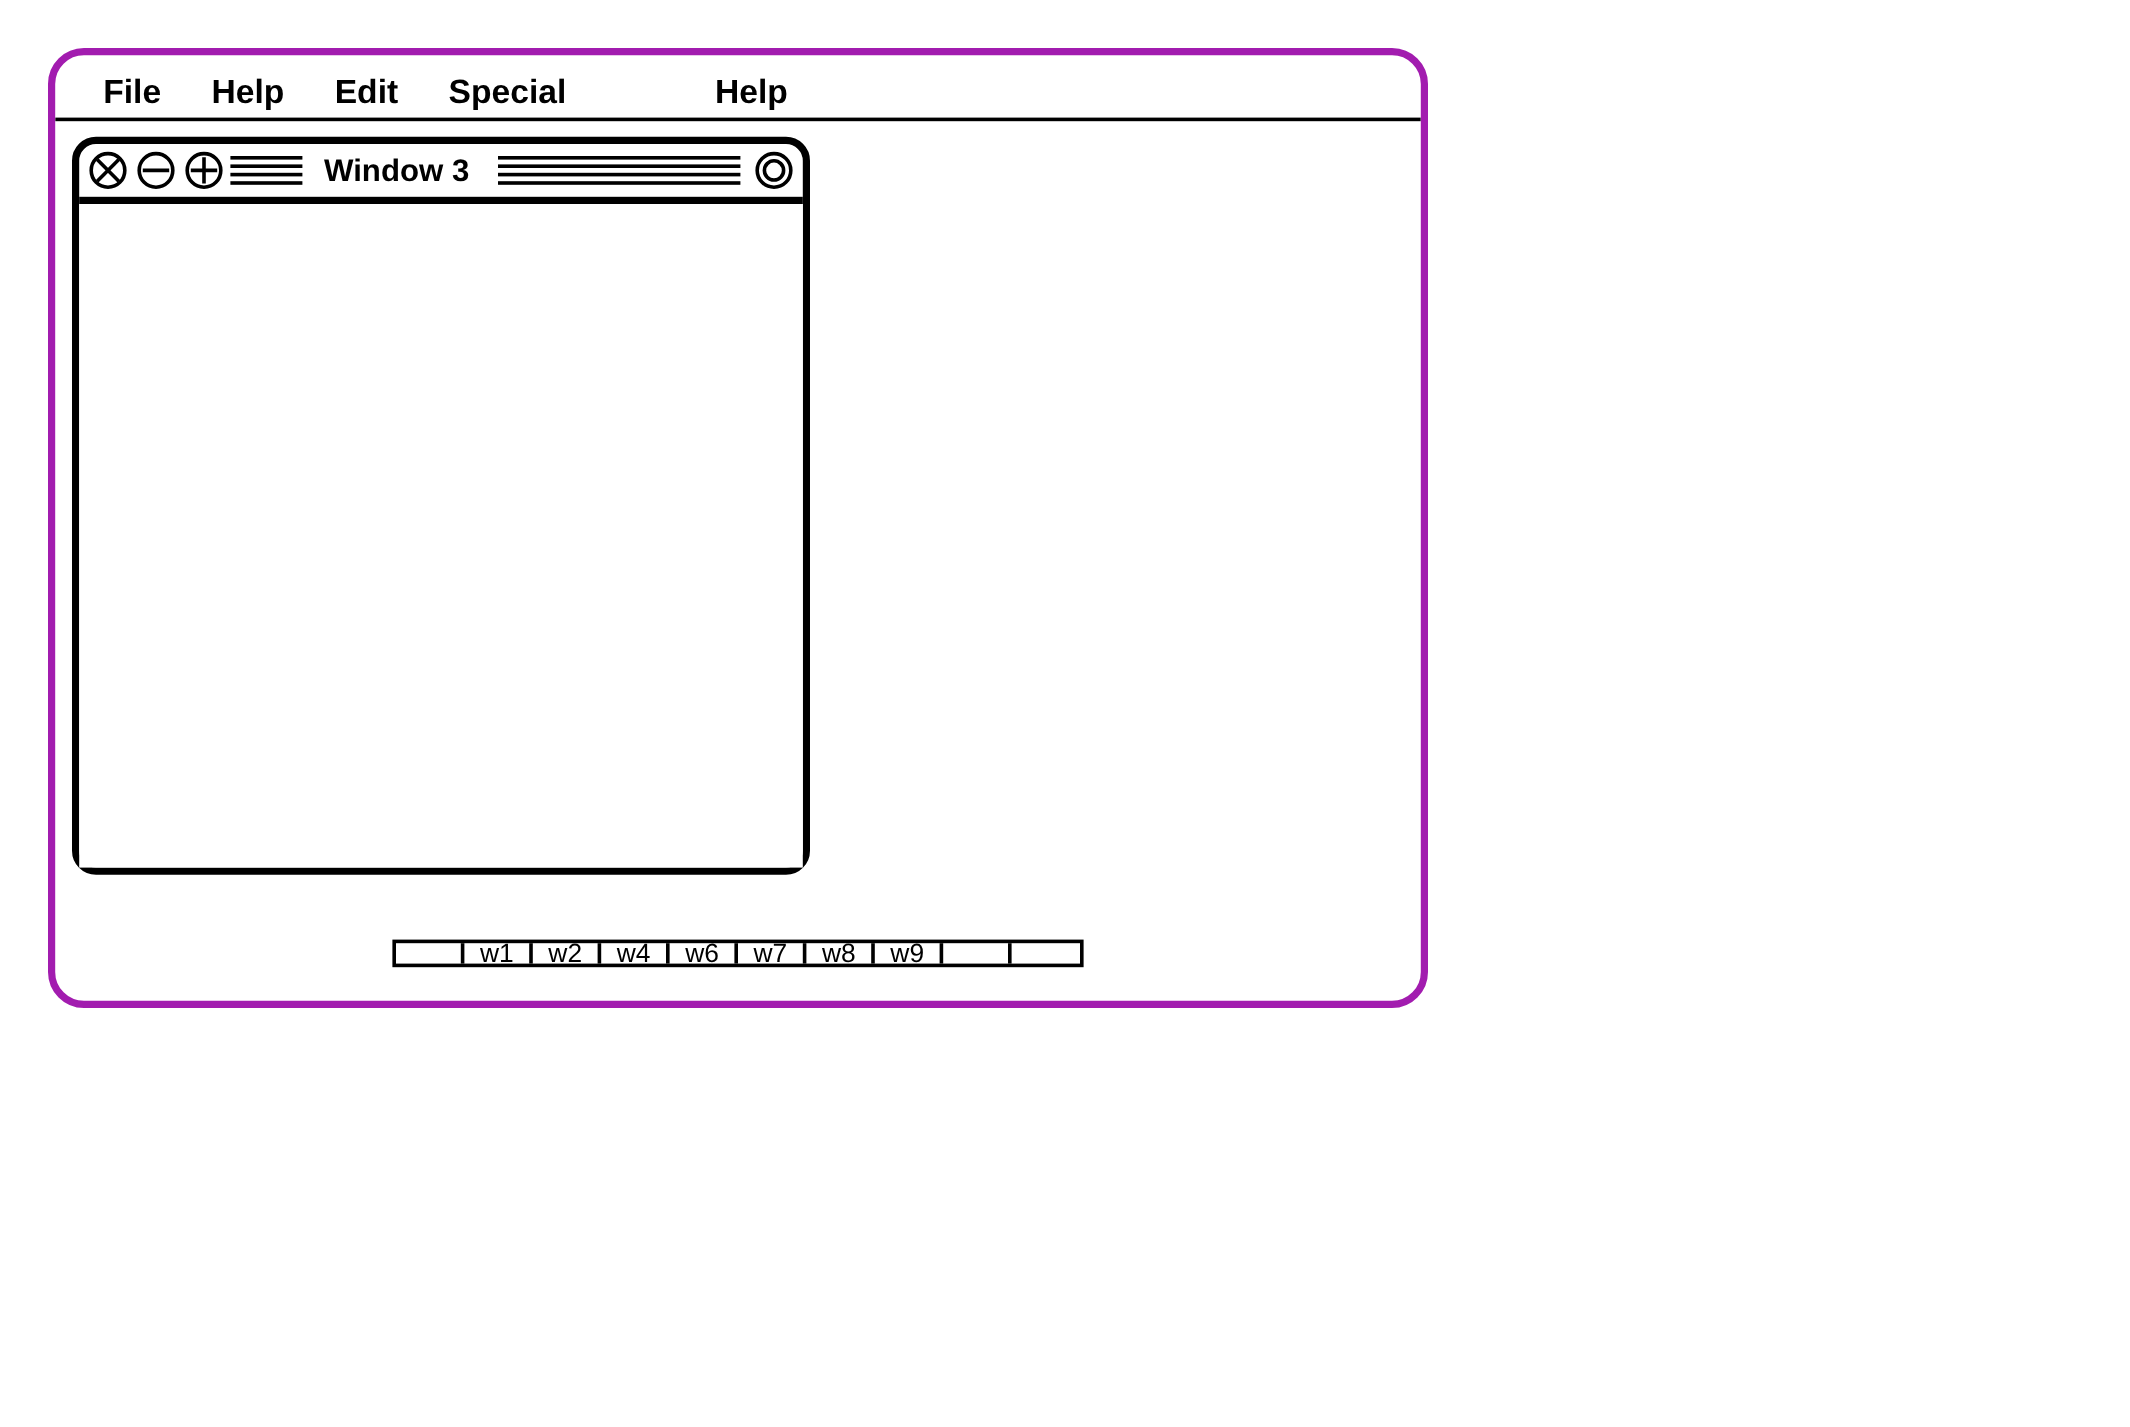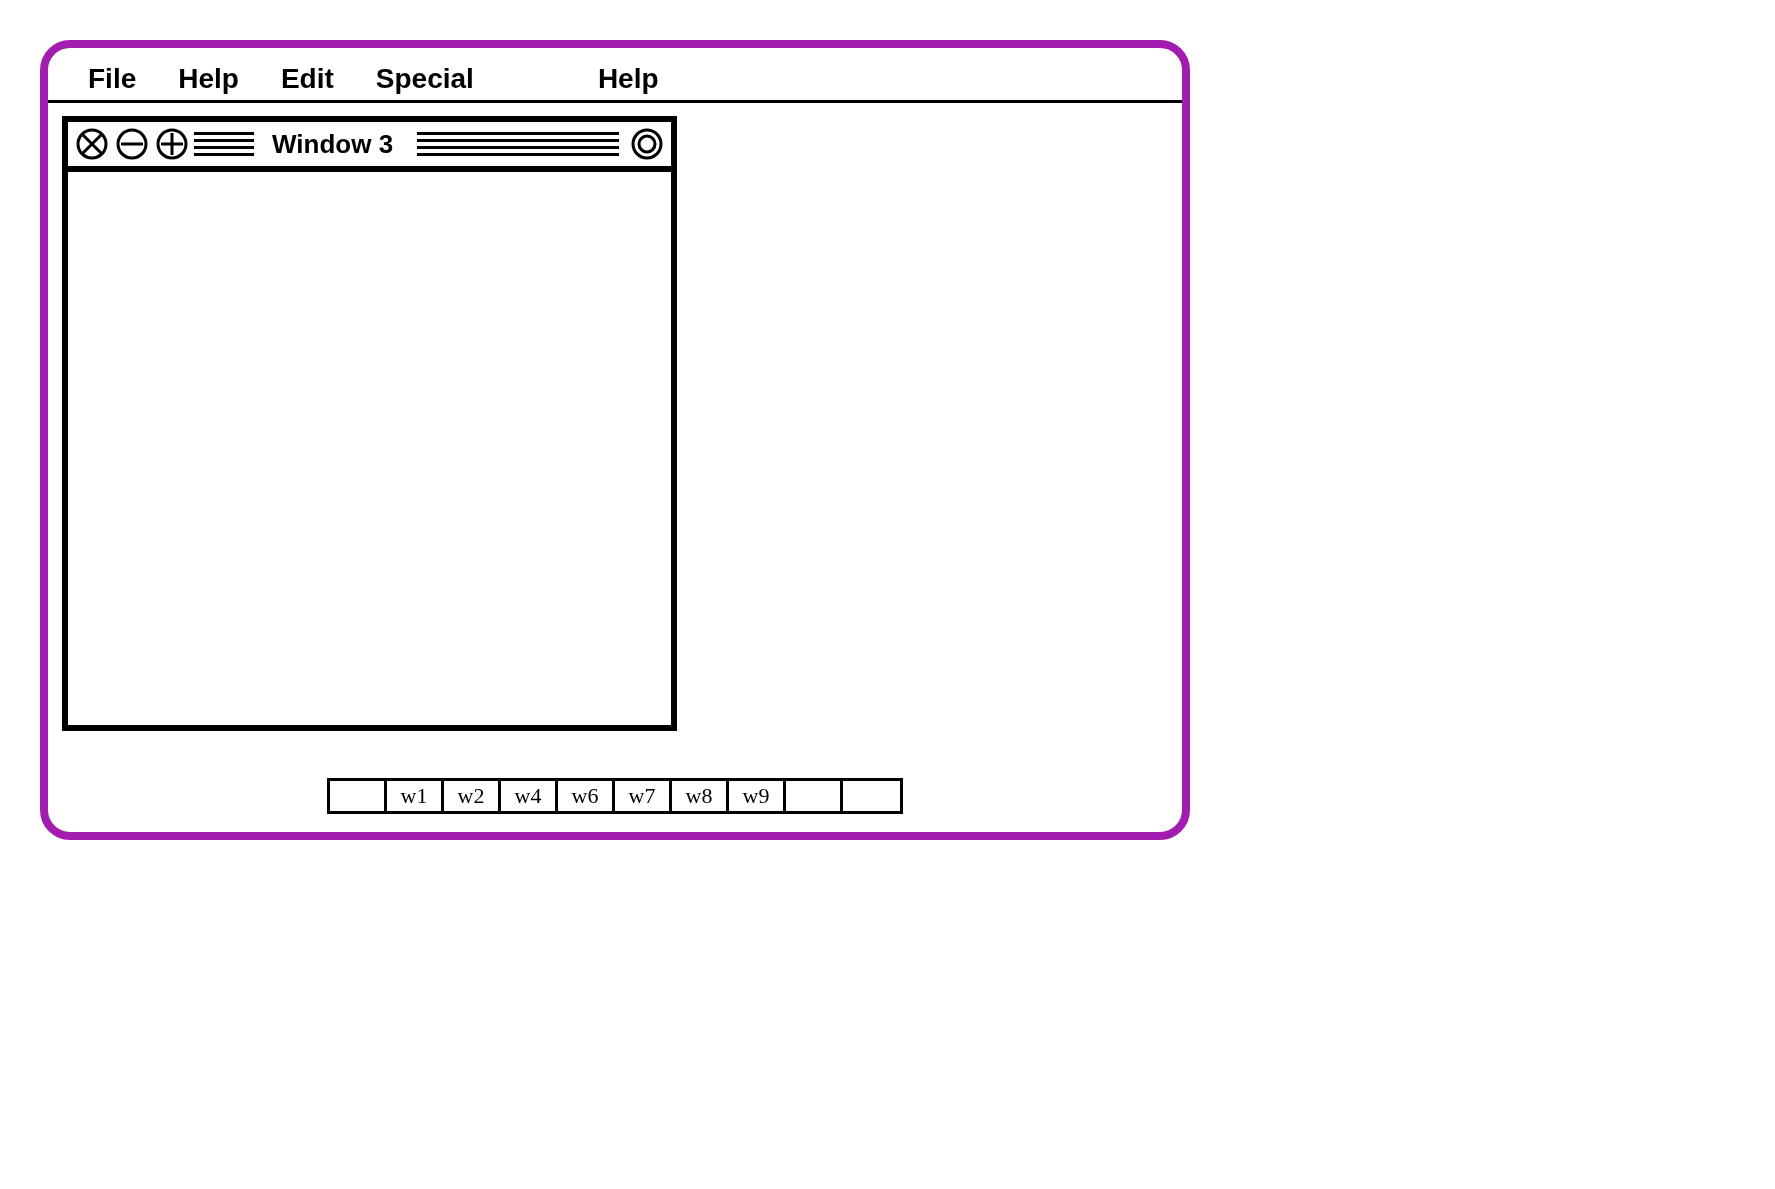--- a/index.html
+++ b/index.html
@@ -9,21 +9,21 @@
     }
     body {
       font-family: Arial, Helvetica, sans-serif;
       background: white;
       padding: 40px;
     }
     .desktop {
       position: relative;
       width: 1150px;
       height: 800px;
-      border: 8px solid #a21caf;
+      border: 6px solid #a21caf;
       border-radius: 30px;
       background: white;
       overflow: hidden;
     }
     .menubar {
       position: absolute;
       top: 10px;
       left: 0;
       right: 0;
       height: 45px;
@@ -38,20 +38,21 @@
       font-weight: bold;
       cursor: pointer;
     }
     .menubar-spacer {
       width: 40px;
     }
 
     .window {
       position: absolute;
       background: white;
+      border-radius: 20px;
     }
     .window-titlebar {
       display: flex;
       align-items: center;
       height: 50px;
       border-bottom: 3px solid black;
       padding: 0 6px;
       gap: 4px;
     }
     .window-content {
@@ -140,27 +141,26 @@
     }
     .icon-circle-outline {
       width: 30px;
       height: 30px;
       border: 3px solid black;
       border-radius: 50%;
     }
 
     .taskbar {
       position: absolute;
-      bottom: 18px;
+      bottom: 28px;
       left: 50%;
       transform: translateX(-50%);
       display: flex;
       border: 3px solid black;
-      height: 36px;
-      font-family: Liberation Serif, serif;
+      height: 23px;
     }
     .taskbar-item {
       width: 57px;
       height: 100%;
       border-right: 3px solid black;
       display: flex;
       align-items: center;
       justify-content: center;
       font-size: 22px;
       cursor: pointer;

